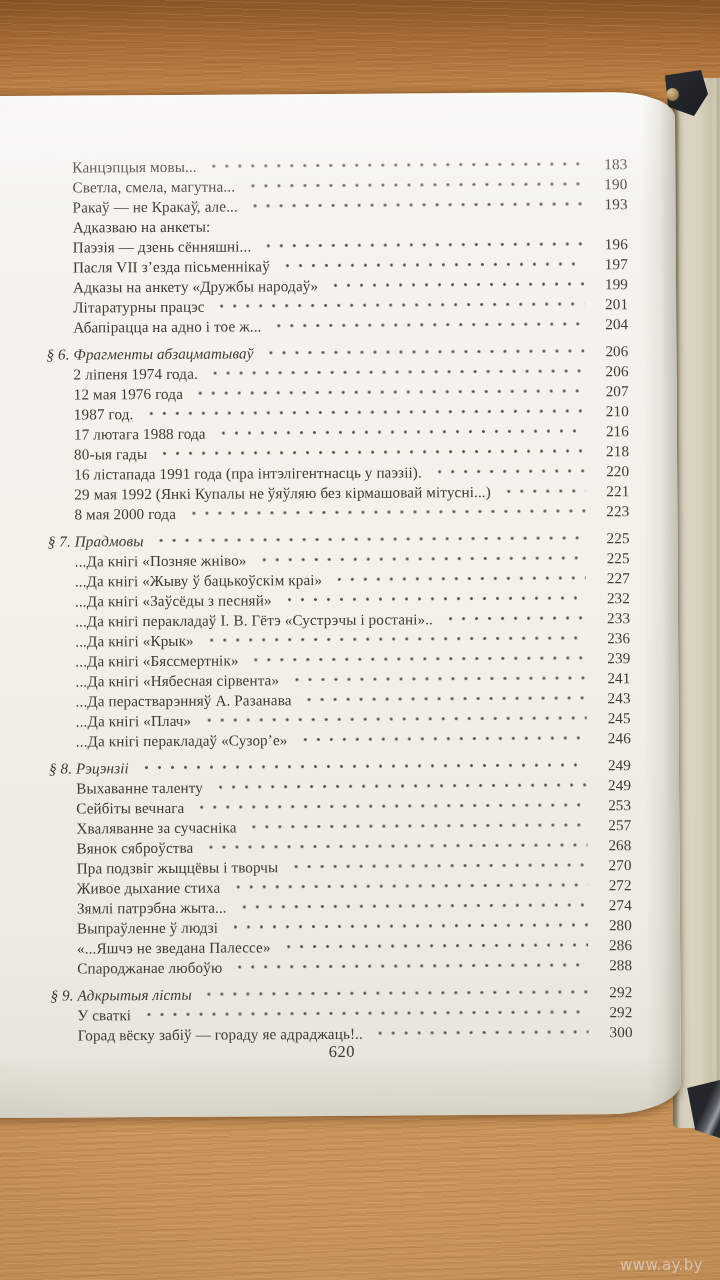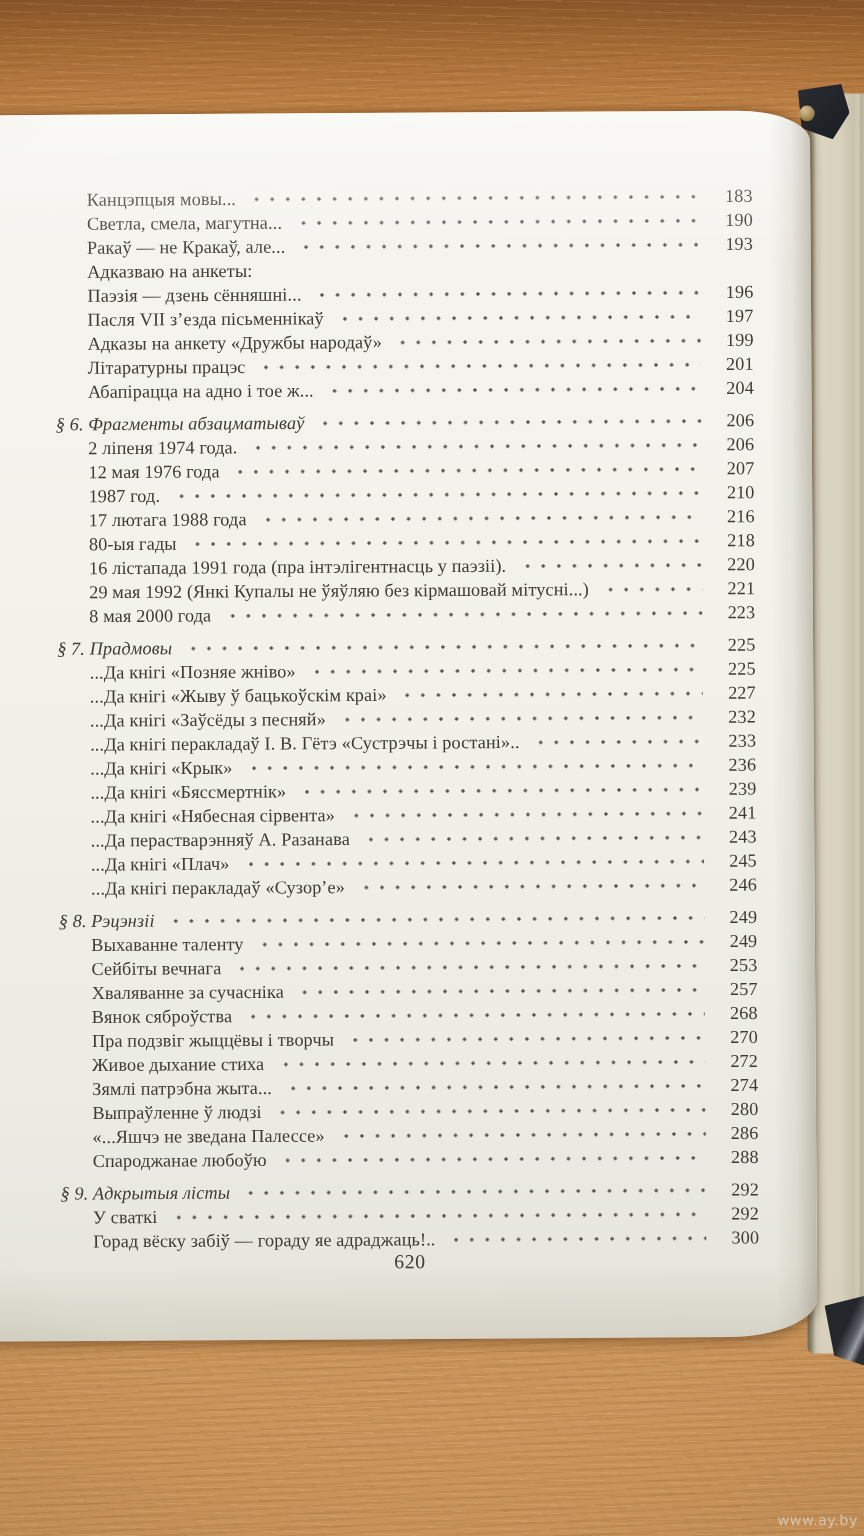--- a/index.html
+++ b/index.html
@@ -76,22 +76,22 @@
   .folio{
     position:absolute;left:84px;top:948px;width:582px;text-align:center;
     color:#3f3a32;font-size:16.5px;letter-spacing:0.5px;
   }
   
   .vignette{
     position:absolute;inset:0;z-index:8;pointer-events:none;
     background:radial-gradient(135% 85% at 50% 46%, rgba(0,0,0,0) 55%, rgba(66,33,10,0.10) 78%, rgba(46,23,8,0.30) 100%);
   }
   .watermark{
-    position:absolute;z-index:9;right:5px;bottom:6px;
-    font-family:"DejaVu Sans",sans-serif;font-size:12px;
+    position:absolute;z-index:9;right:17px;bottom:6px;
+    font-family:"DejaVu Sans",sans-serif;font-size:15px;
     color:rgba(236,236,242,0.55);letter-spacing:0.4px;
   }
 </style>
 </head>
 <body>
 
 <div class="scene">
   <div class="wood"></div>
   <div class="facing"></div>
   <div class="cover-top"></div>

